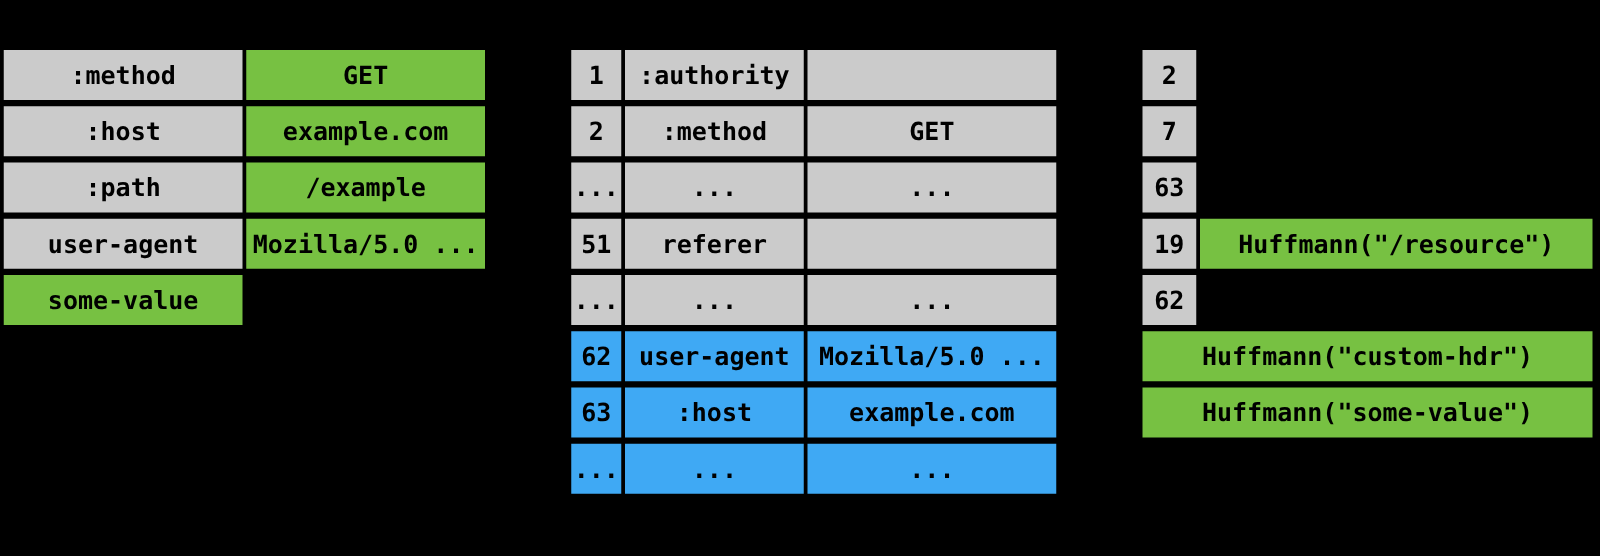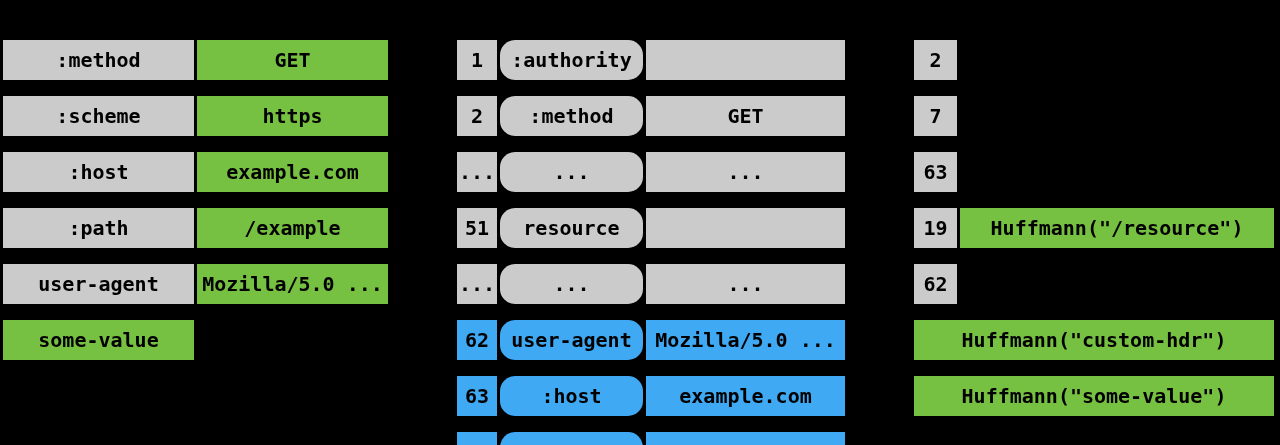--- a/index.html
+++ b/index.html
@@ -11,21 +11,21 @@
   }
   * { box-sizing: border-box; margin: 0; padding: 0; }
   html, body {
     width: 1280px; height: 445px;
     background: var(--background);
     overflow: hidden;
     font-family: "DejaVu Sans Mono", "Liberation Mono", monospace;
   }
   .stage { position: relative; width: 1280px; height: 445px; }
 
-  .block { position: absolute; display: flex; flex-direction: column; gap: 16px; }
+  .block { position: absolute; display: flex; flex-direction: column; gap: 5px; }
   .row { display: flex; gap: 3px; }
 
   .cell {
     height: 40px;
     line-height: 40px;
     text-align: center;
     font-size: 20px;
     font-weight: 700;
     color: var(--cell_text);
     white-space: nowrap;
@@ -36,42 +36,38 @@
   .blue  { background: var(--cell_blue); }
 
   
   #req-table { left: 3px; top: 40px; }
   #req-table .name  { width: 191px; }
   #req-table .value { width: 191px; }
 
   
   #idx-table { left: 457px; top: 40px; }
   #idx-table .idx   { width: 40px; }
-  #idx-table .name  { width: 143px; border-radius: 15px; }
+  #idx-table .name  { width: 143px; }
   #idx-table .value { width: 199px; }
 
   
   #enc-col { left: 914px; top: 40px; }
   #enc-col .idx { width: 43px; }
   #enc-col .lit { width: 314px; }
   #enc-col .lit.full { width: 360px; }
 </style>
 </head>
 <body>
 
 <div class="stage">
 
   <div class="block" id="req-table">
     <div class="row">
       <div class="cell gray name">:method</div>
       <div class="cell green value">GET</div>
-    </div>
-    <div class="row">
-      <div class="cell gray name">:scheme</div>
-      <div class="cell green value">https</div>
     </div>
     <div class="row">
       <div class="cell gray name">:host</div>
       <div class="cell green value">example.com</div>
     </div>
     <div class="row">
       <div class="cell gray name">:path</div>
       <div class="cell green value">/example</div>
     </div>
     <div class="row">
@@ -94,21 +90,21 @@
       <div class="cell gray name">:method</div>
       <div class="cell gray value">GET</div>
     </div>
     <div class="row">
       <div class="cell gray idx">...</div>
       <div class="cell gray name">...</div>
       <div class="cell gray value">...</div>
     </div>
     <div class="row">
       <div class="cell gray idx">51</div>
-      <div class="cell gray name">resource</div>
+      <div class="cell gray name">referer</div>
       <div class="cell gray value"></div>
     </div>
     <div class="row">
       <div class="cell gray idx">...</div>
       <div class="cell gray name">...</div>
       <div class="cell gray value">...</div>
     </div>
     <div class="row">
       <div class="cell blue idx">62</div>
       <div class="cell blue name">user-agent</div>

